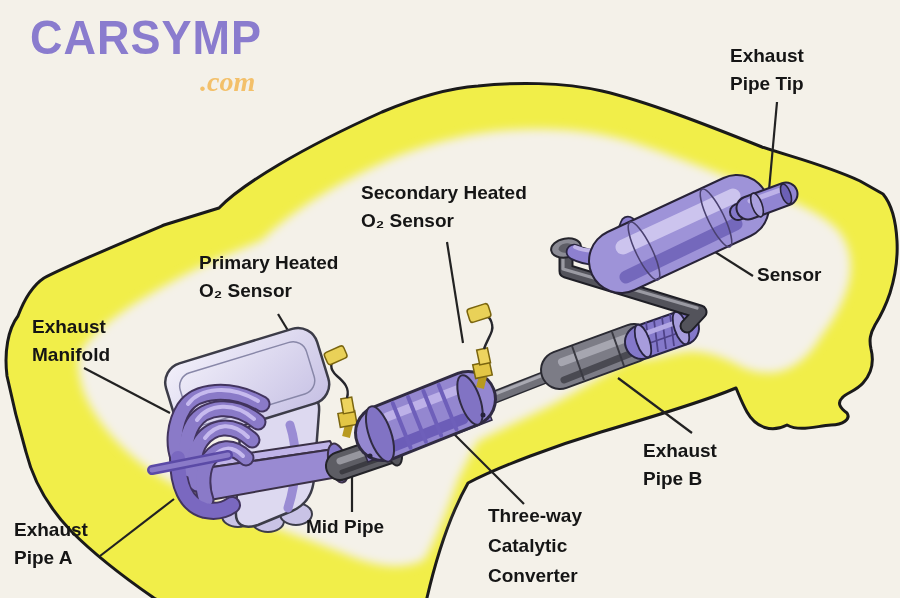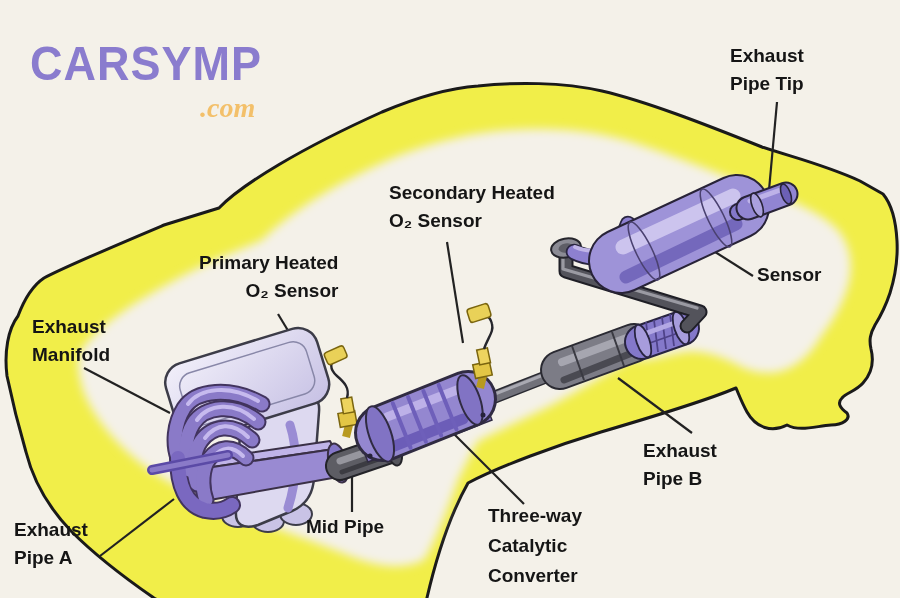--- a/index.html
+++ b/index.html
@@ -2,29 +2,29 @@
 <html><head>
 <meta charset="utf-8">
 <style>
   html,body{margin:0;padding:0;}
   body{width:900px;height:598px;overflow:hidden;background:#f4f1e9;font-family:"Liberation Sans",sans-serif;}
   #stage{position:relative;width:900px;height:598px;background:#f4f1e9;}
   #scene{position:absolute;left:0;top:0;}
   .lbl{position:absolute;color:#151515;font-weight:bold;font-size:19px;line-height:28px;
        white-space:pre-line;font-family:"Liberation Sans","DejaVu Sans",sans-serif;}
   .lbl-exhaust-pipe-tip{left:730px;top:42px;}
-  .lbl-secondary-o2{left:389px;top:179px;}
-  .lbl-primary-o2{left:199px;top:249px;text-align:right;}
+  .lbl-secondary-o2{left:361px;top:179px;}
+  .lbl-primary-o2{left:199px;top:249px;}
   .lbl-exhaust-manifold{left:32px;top:313px;}
   .lbl-muffler{left:757px;top:261px;}
   .lbl-exhaust-pipe-b{left:643px;top:437px;}
   .lbl-three-way{left:479px;top:501px;line-height:30px;margin-left:9px;}
   .lbl-mid-pipe{left:306px;top:513px;}
   .lbl-exhaust-pipe-a{left:14px;top:516px;}
-  #logo{position:absolute;left:30px;top:36px;width:280px;height:75px;}
+  #logo{position:absolute;left:30px;top:10px;width:280px;height:75px;}
   #logo .brand{position:absolute;left:0;top:0;font-size:45px;font-weight:bold;letter-spacing:1px;
        color:#8a7cce;transform:scaleY(1.08);transform-origin:left top;
        font-family:"Liberation Sans","DejaVu Sans",sans-serif;}
   #logo .tld{position:absolute;left:170px;top:36px;font-size:28px;font-style:italic;font-weight:bold;
        color:#f3c06a;font-family:"Liberation Serif","DejaVu Serif",serif;margin-top:20px;}
 </style>
 </head>
 <body>
 
 <div id="stage">

